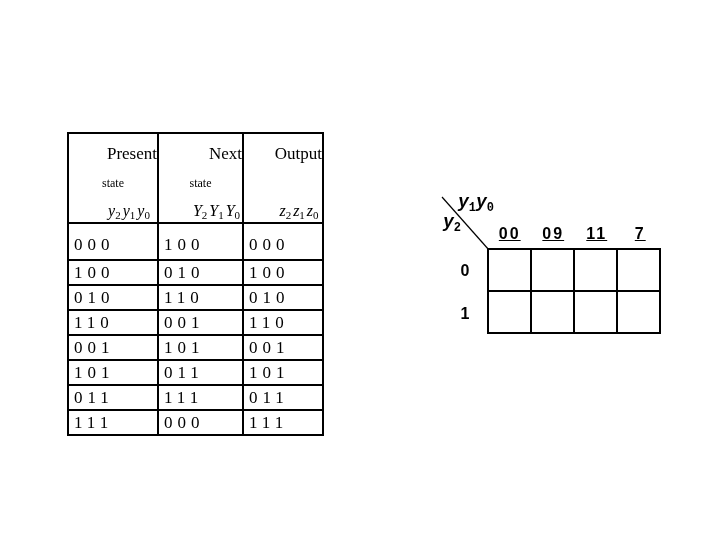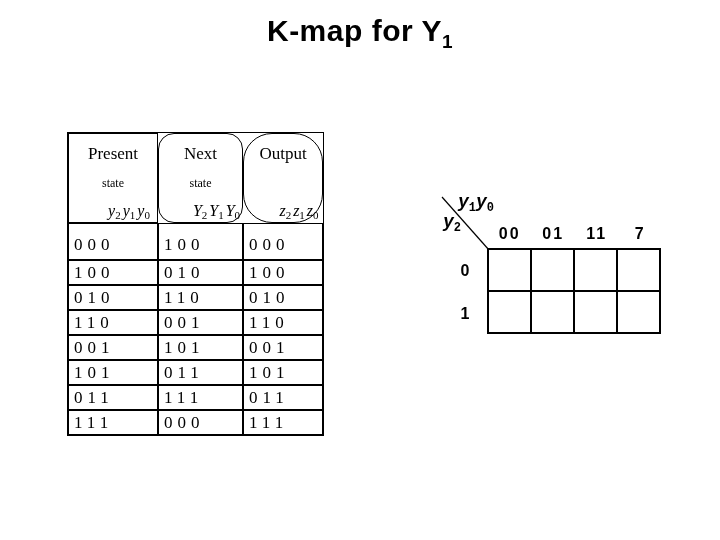--- a/index.html
+++ b/index.html
@@ -23,24 +23,24 @@
     position:absolute; left:67px; top:132px;
     border-collapse:separate; border-spacing:0;
     border:1px solid #000;
     font-family:"Liberation Serif", serif;
   }
   .state-table th, .state-table td {
     border:1px solid #000; padding:0; margin:0;
     font-weight:normal; background:#fff;
   }
   .col-present { width:88px; }
-  .col-next    { width:83px;border-radius:16px; }
-  .col-output  { width:78px;border-radius:29px; }
+  .col-next    { width:83px; }
+  .col-output  { width:78px; }
   .state-table thead th { height:88px; vertical-align:top; text-align:center; }
-  .hline1 { padding-top:11px; height:18px; line-height:18px; font-size:17px; }
+  .hline1 { padding-top:11px; height:18px; line-height:18px; font-size:17px;text-align:right; }
   .hline2 { padding-top:11px; height:18px; line-height:18px; font-size:12px; }
   .hvars  { padding-top:10px; height:18px; line-height:18px; font-size:16px;margin-left:32px; }
   .hvars i { font-style:italic; margin-left:2px; }
   .hvars i:first-child { margin-left:0; }
   .hvars sub { font-style:normal; font-size:11px; line-height:0; vertical-align:-3px; }
   .state-table tbody td {
     height:23px; text-align:left; vertical-align:middle;
     font-size:17px; letter-spacing:5px; text-indent:5px;
   }
   .state-table tbody tr:first-child td {
@@ -60,20 +60,21 @@
     font-style:normal; font-size:12px; line-height:0; vertical-align:-4px;
   }
   .kmap-diag { position:absolute; left:438px; top:194px; }
 
   .kmap-collabels {
     position:absolute; left:487px; top:225px; width:174px; height:18px;
     display:flex;
     font-family:"Liberation Sans", sans-serif;
     font-weight:bold; font-size:16px; letter-spacing:2px; text-indent:2px;
     line-height:18px;
+    text-decoration:underline;
   }
   .kmap-collabels span { flex:1 1 0; text-align:center; }
 
   .kmap-rowlabels {
     position:absolute; left:452px; top:249px; width:26px;
     font-family:"Liberation Sans", sans-serif;
     font-weight:bold; font-size:16px;
   }
   .kmap-rowlabels span {
     display:flex; height:43px; align-items:center; justify-content:center;
@@ -87,21 +88,20 @@
     grid-template-rows:repeat(2, 42px);
     background:#fff;
   }
   .kmap-cell { border:1px solid #000; box-sizing:border-box; background:#fff; }
 </style>
 </head>
 <body>
 
 <div class="slide">
 
-  <h1 class="slide-title"><span>K-map for Y</span><sub>1</sub></h1>
 
   <table class="state-table">
     <thead>
       <tr>
         <th class="col-present">
           <div class="hline1">Present</div>
           <div class="hline2">state</div>
           <div class="hvars"><i>y</i><sub>2</sub><i>y</i><sub>1</sub><i>y</i><sub>0</sub></div>
         </th>
         <th class="col-next">
@@ -162,21 +162,21 @@
 
   <div>
     <svg class="kmap-diag" width="56" height="60" viewBox="0 0 56 60">
       <line x1="4" y1="3" x2="51" y2="56" stroke="#000000" stroke-width="1.2"></line>
     </svg>
     <div class="kmap-top-var"><i>y</i><sub>1</sub><i>y</i><sub>0</sub></div>
     <div class="kmap-side-var"><i>y</i><sub>2</sub></div>
 
     <div class="kmap-collabels">
       <span>00</span>
-      <span>01</span>
+      <span>09</span>
       <span>11</span>
       <span>7</span>
     </div>
 
     <div class="kmap-rowlabels">
       <span>0</span>
       <span>1</span>
     </div>
 
     <div class="kmap-grid">

